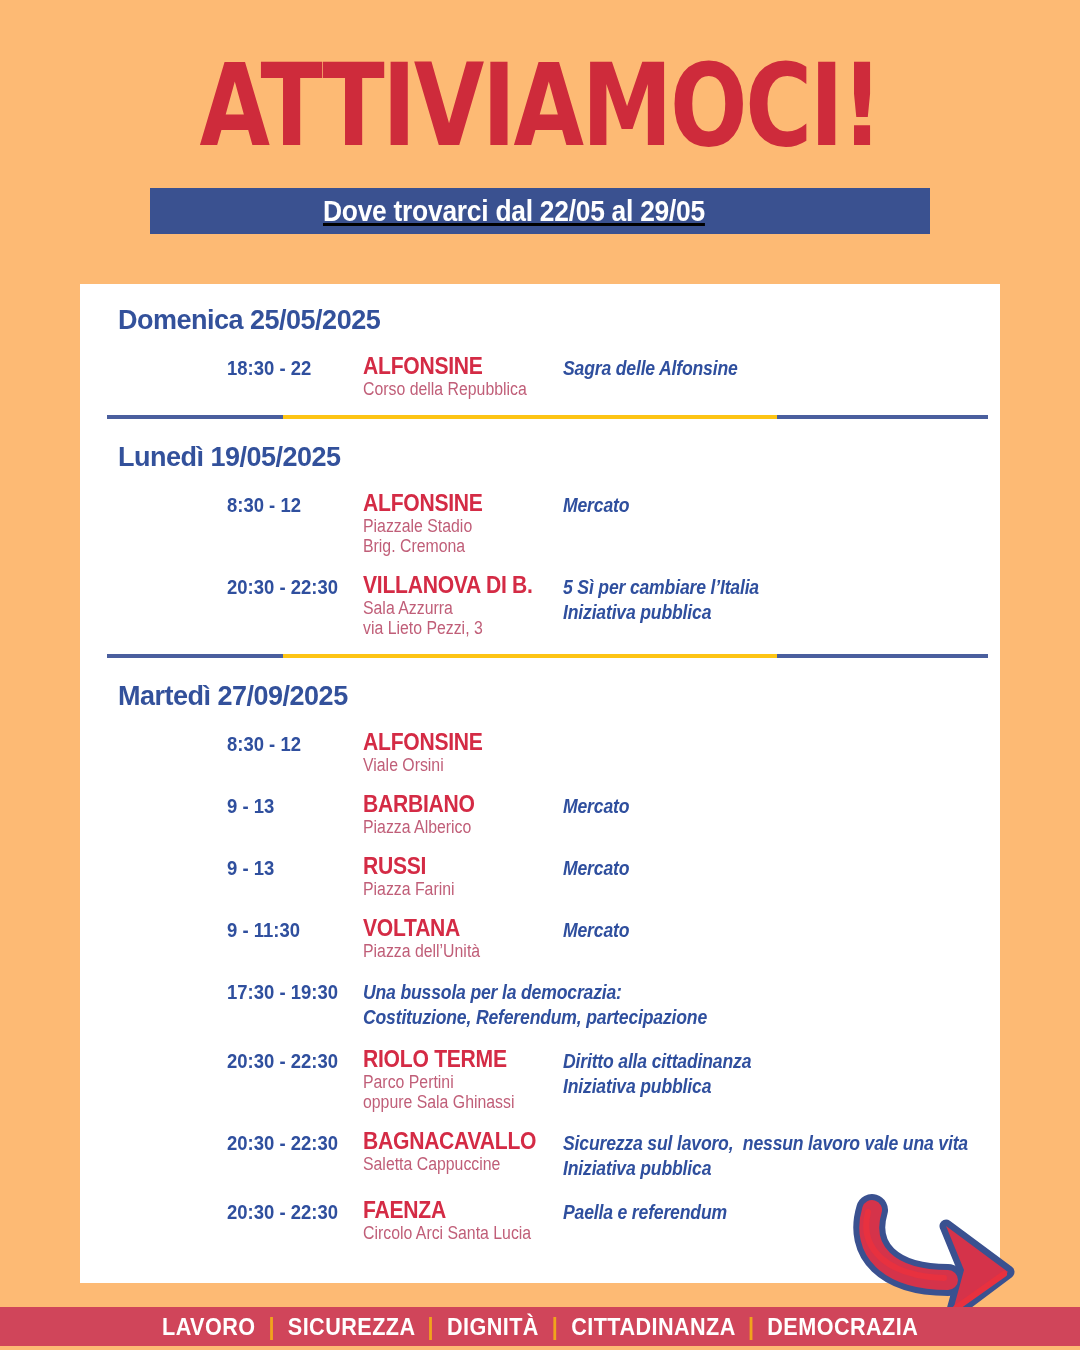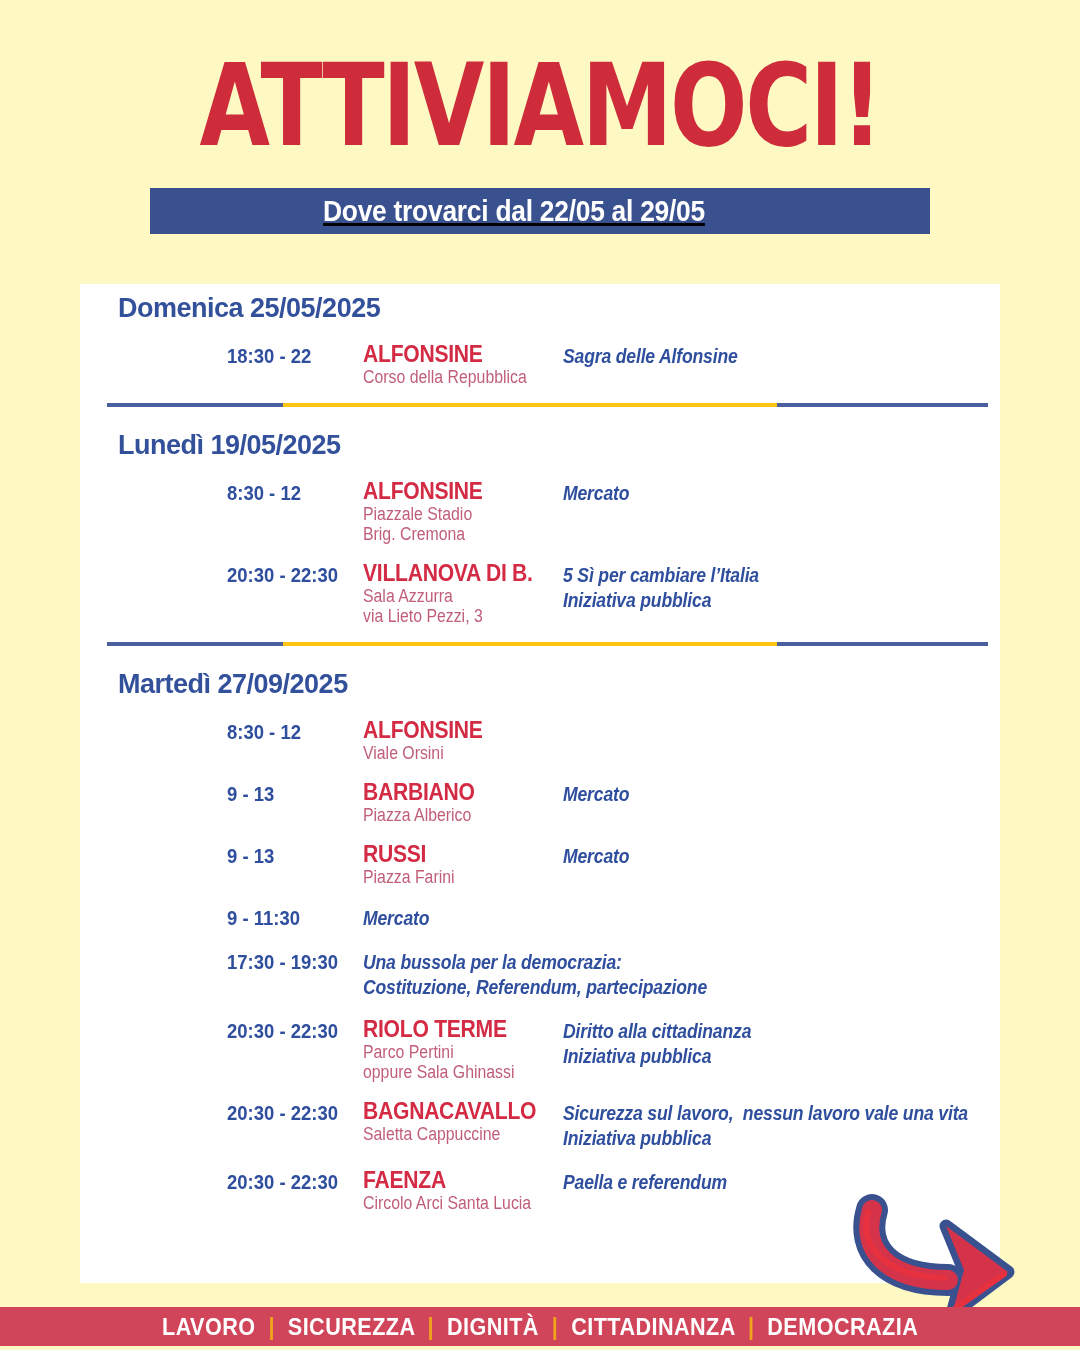--- a/index.html
+++ b/index.html
@@ -1,17 +1,17 @@
 <!DOCTYPE html>
 <html><head>
 <meta charset="utf-8">
 <style>
   html,body{margin:0;padding:0;}
   body{width:1080px;height:1350px;font-family:"Liberation Sans",sans-serif;}
-  .poster{position:relative;width:1080px;height:1350px;background:#fef9c3;overflow:hidden;}
+  .poster{position:relative;width:1080px;height:1350px;background:#fdba74;overflow:hidden;}
 
   
   .title{
     position:absolute;top:52px;left:50%;
     transform:translateX(-50%) scaleX(0.80);transform-origin:center top;
     white-space:nowrap;width:max-content;
     font-family:"DejaVu Sans","Liberation Sans",sans-serif;
     font-weight:bold;font-size:114px;line-height:108px;
     letter-spacing:-3px;color:#CE2B3B;
   }
@@ -19,21 +19,21 @@
   
   .banner{
     position:absolute;left:150px;top:188px;width:780px;height:46px;
     background:#3A5190;display:flex;align-items:center;justify-content:center;text-decoration:underline;
   }
   .banner .cond{color:#FFFFFF;font-weight:bold;font-size:30px;letter-spacing:-0.3px;}
 
   
   .card{
     position:absolute;left:80px;top:284px;width:920px;height:999px;
-    background:#FFFFFF;box-sizing:border-box;padding-top:8px;overflow:hidden;
+    background:#FFFFFF;box-sizing:border-box;padding-top:20px;overflow:hidden;
   }
 
   .section-heading{
     margin:0 0 16px 38px;
     font-size:27px;font-weight:bold;line-height:33px;
     color:#33519B;letter-spacing:-0.5px;white-space:pre;width:max-content;
   }
 
   .row{display:flex;margin:0 0 16px 147px;align-items:flex-start;}
   .col-time{width:136px;padding-top:3px;}
@@ -149,20 +149,24 @@
           <div class="addr cond">Piazza Farini</div>
         </div>
         <div class="col-event">
           <div class="event-line cond">Mercato</div>
         </div>
       </div>
       <div class="row">
         <div class="col-time">
           <div class="time cond">9 - 11:30</div>
         </div>
+        <div class="col-place">
+          <div class="place cond">VOLTANA</div>
+          <div class="addr cond">Piazza dell’Unità</div>
+        </div>
         <div class="col-event">
           <div class="event-line cond">Mercato</div>
         </div>
       </div>
       <div class="row">
         <div class="col-time">
           <div class="time cond">17:30 - 19:30</div>
         </div>
         <div class="col-event">
           <div class="event-line cond">Una bussola per la democrazia:</div>

